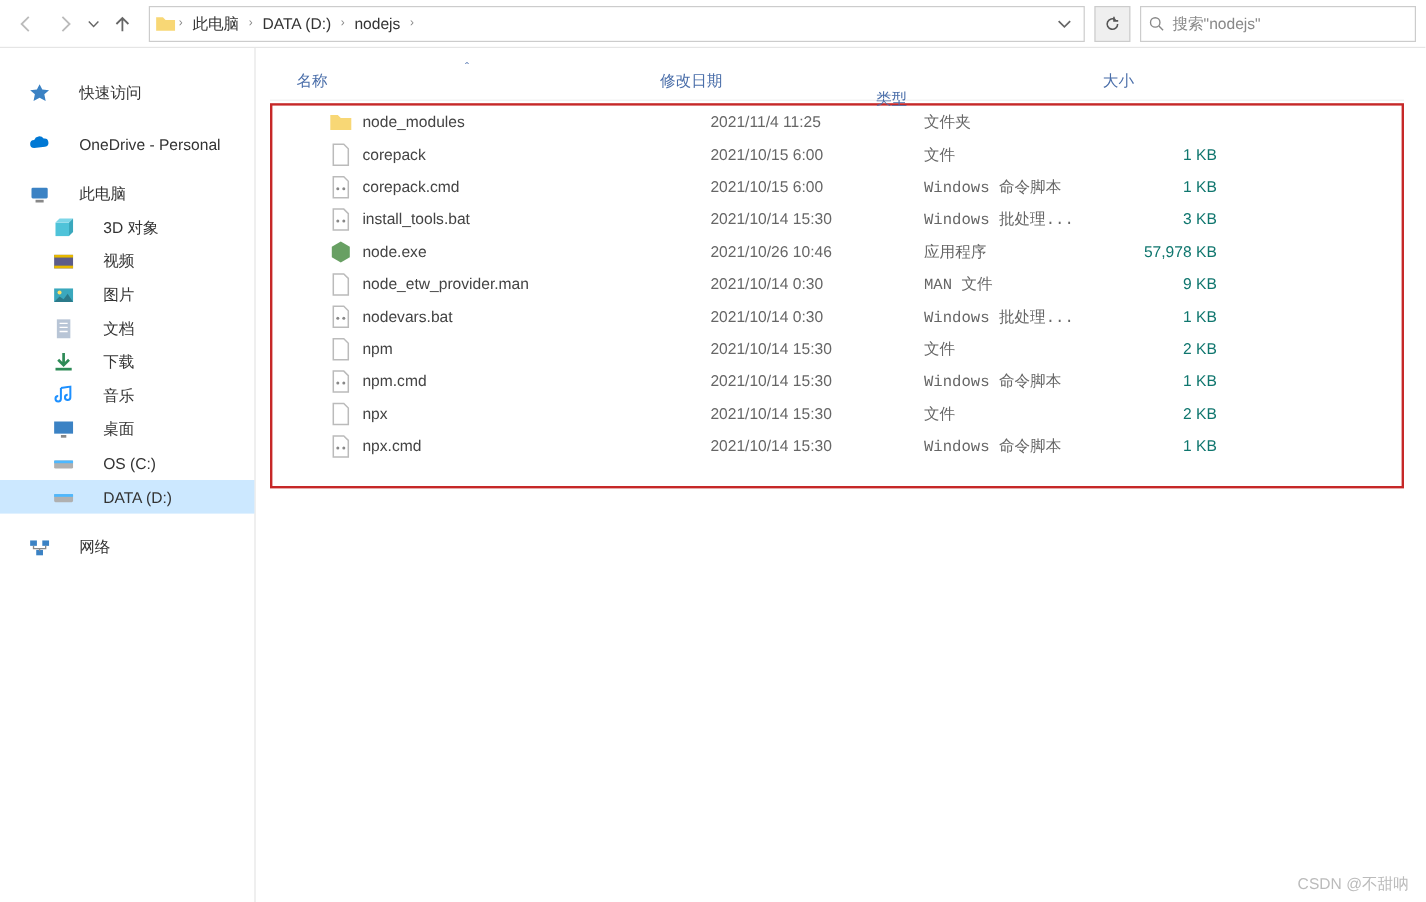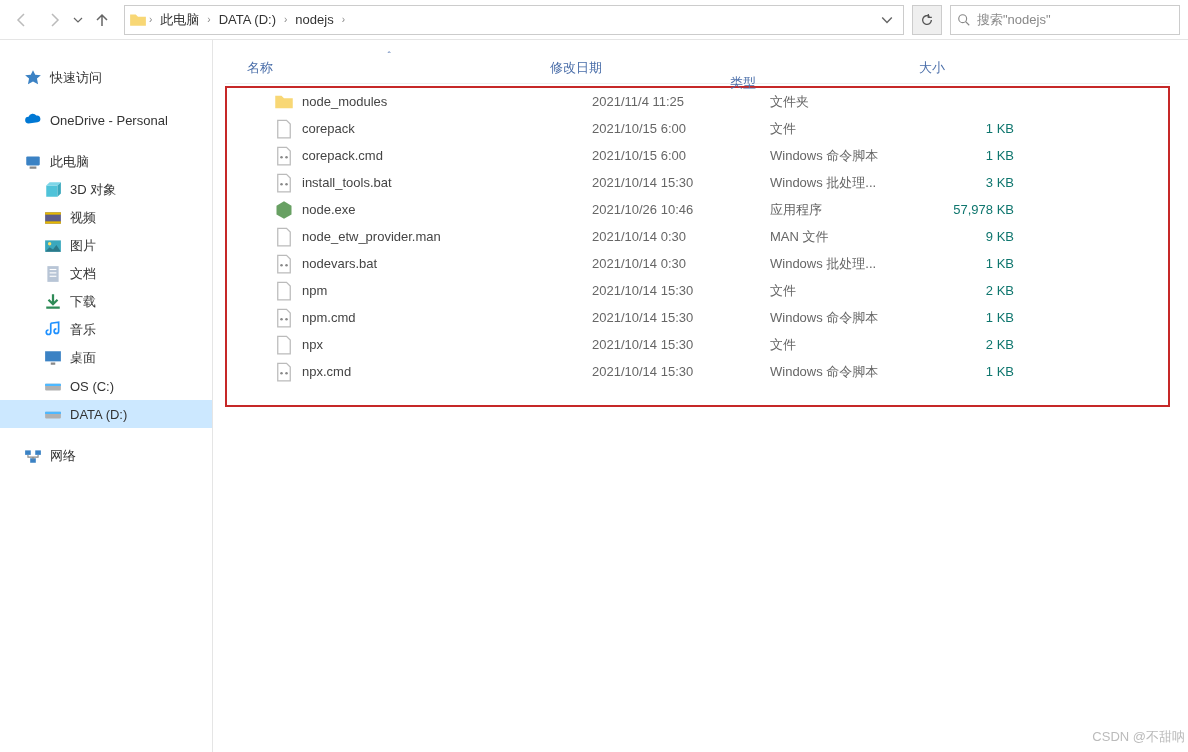--- a/index.html
+++ b/index.html
@@ -17,44 +17,44 @@
     .crumb-sep { color: #888; padding: 0 2px; font-size: 10px; }
     .addr-spacer { flex: 1; }
     .addr-drop { width: 24px; display: flex; align-items: center; justify-content: center; color: #666; }
     .refresh-btn { width: 30px; height: 30px; border: 1px solid #ccc; display: flex; align-items: center; justify-content: center; color: #555; }
     .search-box { width: 230px; height: 30px; border: 1px solid #ccc; display: flex; align-items: center; padding: 0 6px; color: #888; margin-left: 4px; }
     .search-box svg { width: 14px; height: 14px; margin-right: 6px; }
 
     
     .body-split { display: flex; height: calc(100% - 40px); }
     .sidebar { width: 213px; border-right: 1px solid #e5e5e5; padding-top: 24px; }
-    .sb-item { display: flex; align-items: center; height: 28px; padding-left: 24px; gap: 8px; color: #333; }
+    .sb-item { display: flex; align-items: center; height: 28px; padding-left: 24px; gap: 24px; color: #333; }
     .sb-item.indent { padding-left: 44px; }
     .sb-item.selected { background: #cce8ff; }
     .sb-icon { width: 18px; height: 18px; display: flex; align-items: center; justify-content: center; flex-shrink: 0; }
     .sb-group-gap { height: 14px; }
 
     
     .main { flex: 1; position: relative; padding: 12px 18px 12px 12px; }
     .hdr-row { display: flex; align-items: center; height: 32px; color: #4a6ea9; border-bottom: 1px solid #f0f0f0; }
     .col-name { flex: 0 0 325px; padding-left: 22px; position: relative; }
     .col-date { flex: 0 0 180px; }
     .col-type { flex: 0 0 160px; margin-top: 30px; }
     .col-size { flex: 0 0 90px; text-align: center; padding-right: 6px; }
     .sort-caret { position: absolute; top: -8px; left: 50%; font-size: 10px; color: #5a7bb5; }
 
     .file-list { border: 2px solid #c62828; margin-top: 2px; padding-bottom: 20px; }
     .file-row { display: flex; align-items: center; height: 27px; padding-left: 8px; color: #444; margin-left: 39px; }
     .fr-icon { width: 20px; height: 20px; display: flex; align-items: center; justify-content: center; margin-right: 8px; flex-shrink: 0; }
     .fr-name { flex: 0 0 290px; white-space: nowrap; overflow: hidden; }
     .fr-date { flex: 0 0 178px; color: #666; }
-    .fr-type { flex: 0 0 160px; color: #666; }
+    .fr-type { flex: 0 0 160px; color: #666; font-family: Liberation Mono, monospace; }
     .fr-size { flex: 0 0 90px; text-align: right; padding-right: 6px; color: #0f766e; }
 
-    .watermark { position: absolute; bottom: 6px; right: 3px; color: #bbb; font-size: 13px; }
+    .watermark { position: absolute; bottom: 6px; right: 14px; color: #bbb; font-size: 13px; }
 
     
     .ic-folder { fill: #f8d775; }
   </style>
 </head>
 <body>
 
 <div class="toolbar">
   <button class="nav-btn disabled">
     <svg viewBox="0 0 16 16">

